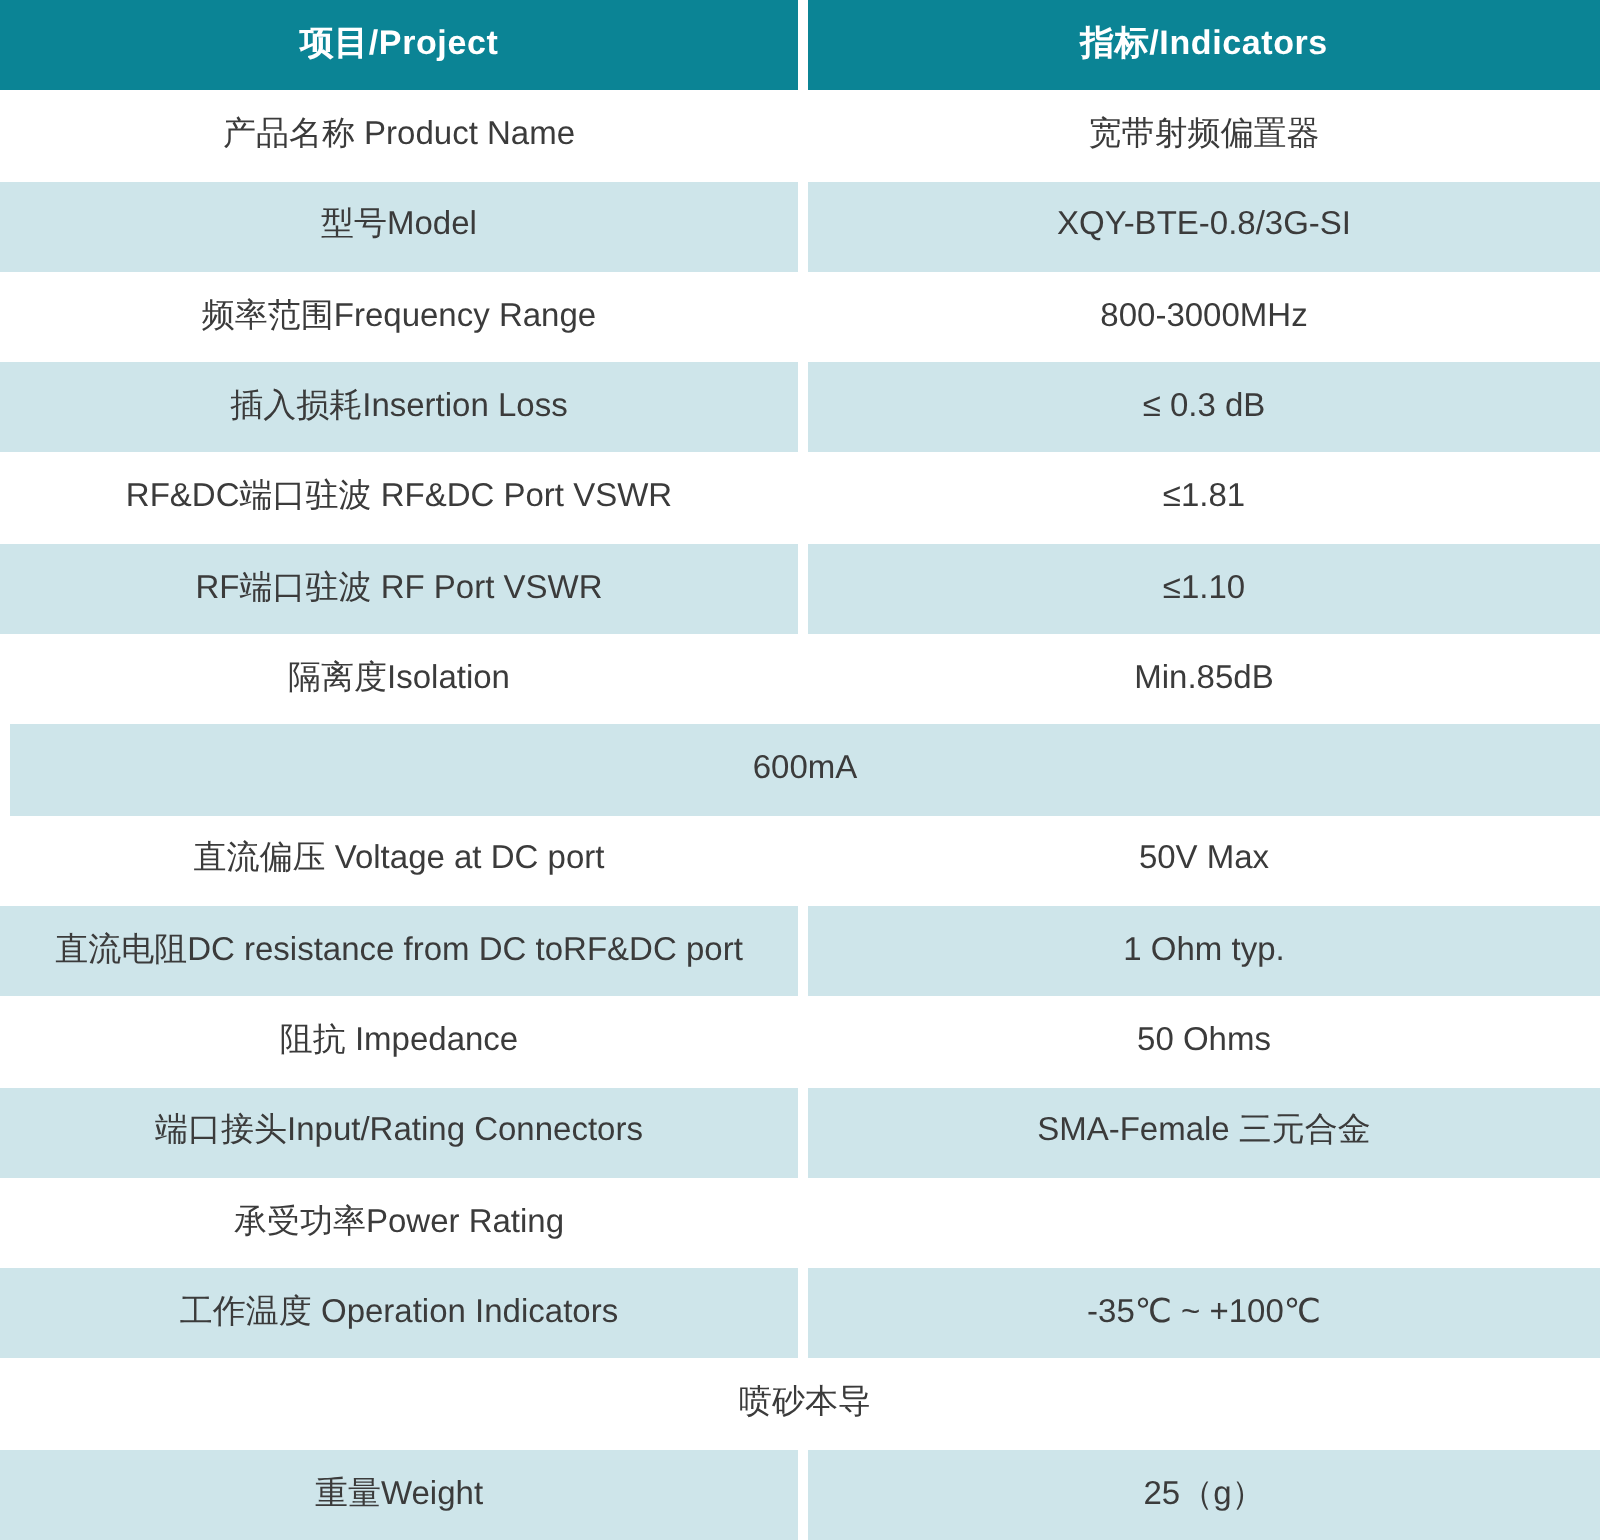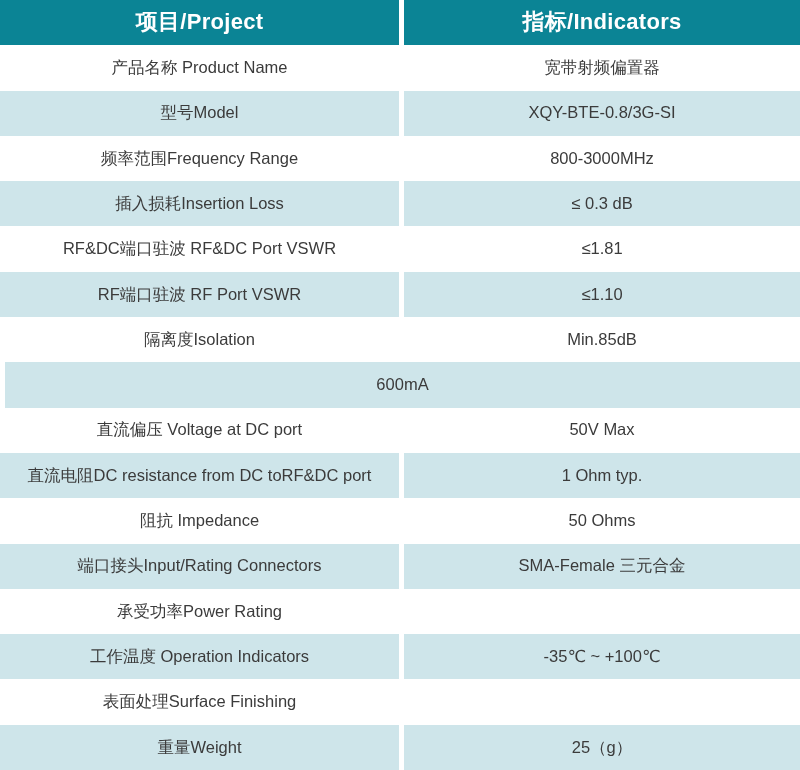--- a/index.html
+++ b/index.html
@@ -37,21 +37,21 @@
   .cell.right { flex: 1; }
   .col-gap {
     width: 5px;
     flex: none;
     background: var(--divider, #ffffff);
   }
   .row.header .cell {
     background: var(--header-bg, #0b8495);
     color: var(--header-text, #ffffff);
     font-weight: bold;
-    font-size: 22px;
+    font-size: 17px;
     letter-spacing: 0.3px;
   }
   .row.alt .cell {
     background: var(--row-alt-bg, #cee5ea);
   }
 </style>
 </head>
 <body>
 
 <div class="spec-table">
@@ -137,22 +137,22 @@
     <div class="col-gap"></div>
   </div>
 
   <div class="row alt">
     <div class="cell left">工作温度 Operation Indicators</div>
     <div class="col-gap"></div>
     <div class="cell right">-35℃ ~ +100℃</div>
   </div>
 
   <div class="row">
-    <div class="cell left">表面处理Surface Finishing</div>
     <div class="col-gap"></div>
+    <div class="cell right">喷砂本导</div>
   </div>
 
   <div class="row alt">
     <div class="cell left">重量Weight</div>
     <div class="col-gap"></div>
     <div class="cell right">25（g）</div>
   </div>
 </div>
 </div>
 

